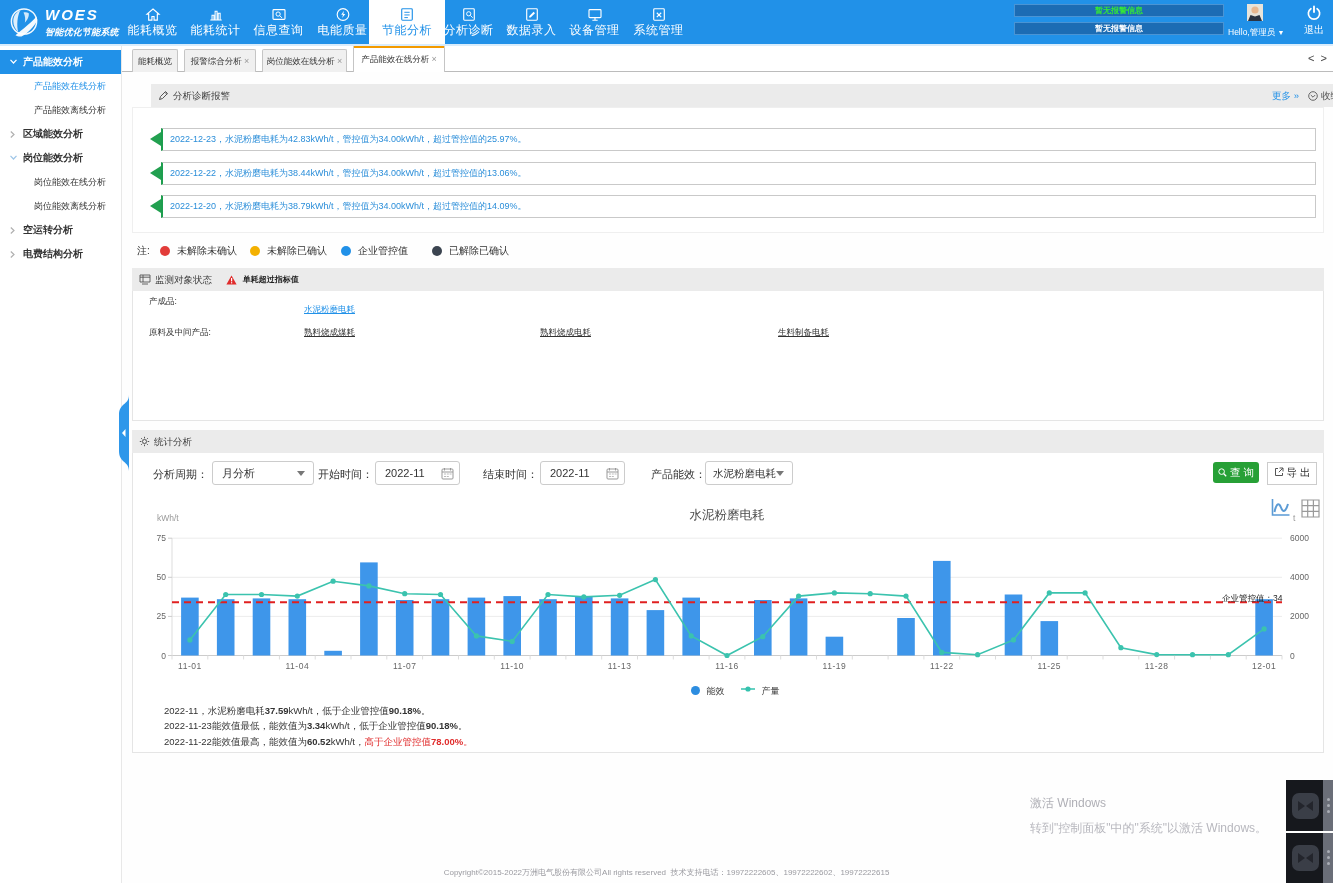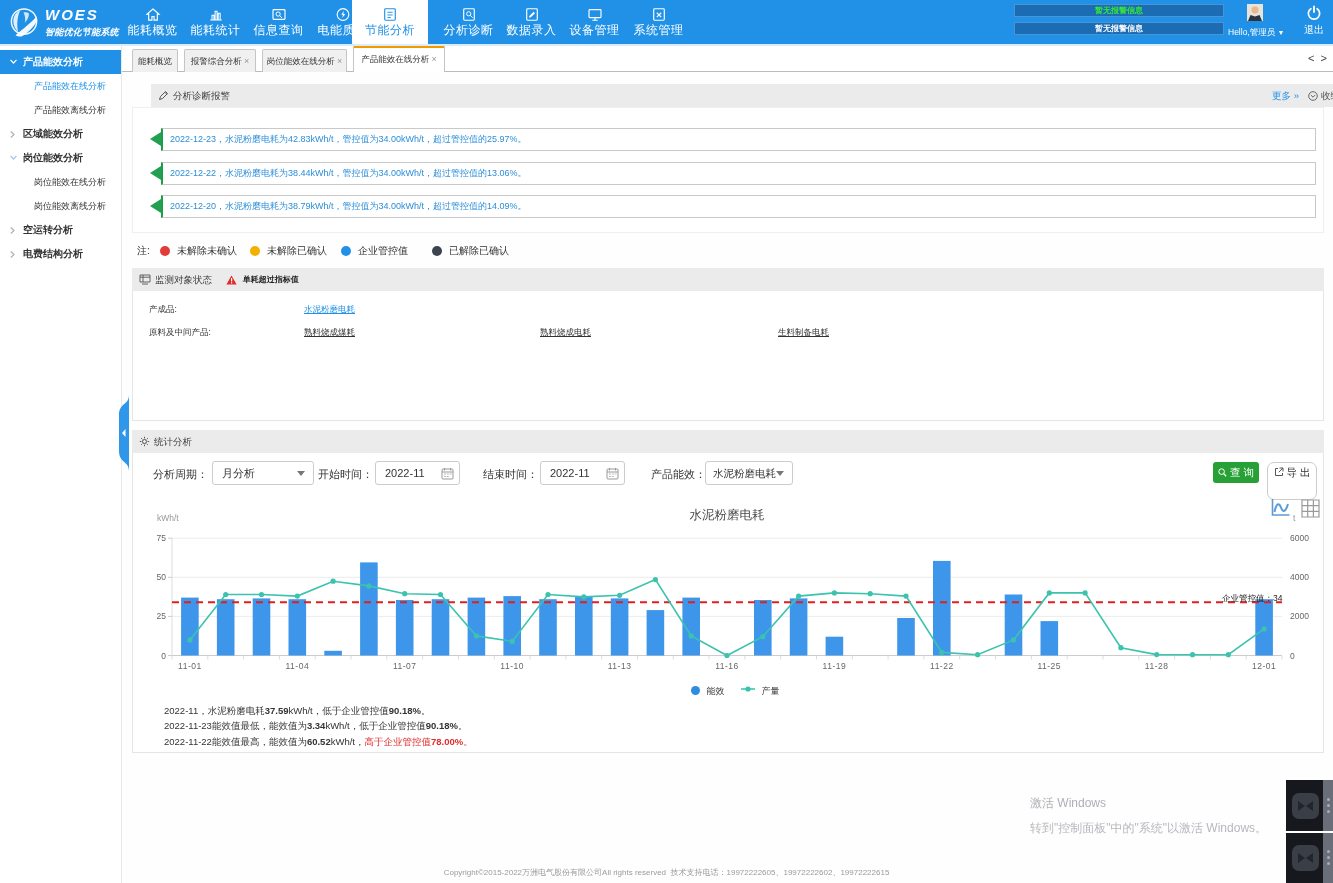--- a/index.html
+++ b/index.html
@@ -90,22 +90,22 @@
 .flabel { position:absolute; top:467px; font-size:11px; color:#333; }
 .fselect { position:absolute; top:461px; height:24px; background:#fff;
   border:1px solid #ccc; border-radius:3px; font-size:11px; color:#333;
   line-height:22px; padding-left:9px; }
 .fselect .caret { position:absolute; right:8px; top:9px; width:0; height:0;
   border:4px solid transparent; border-top:5px solid #777; }
 .fselect svg.cal { position:absolute; right:5px; top:5px; }
 #btnquery { position:absolute; left:1213px; top:462px; width:46px; height:21px;
   background:#27a036; border-radius:3px; color:#fff; font-size:10.5px;
   text-align:center; line-height:21px; white-space:nowrap; }
-#btnexport { position:absolute; left:1267px; top:462px; width:50px; height:38px;
-  background:#fff; border:1px solid #ccc; border-radius:7px; color:#333;
+#btnexport { position:absolute; left:1267px; top:462px; width:50px; height:23px;
+  background:#fff; border:1px solid #ccc; border-radius:0; color:#333;
   font-size:10.5px; text-align:center; line-height:19px; white-space:nowrap; }
 
 
 #ctoggle { position:absolute; left:1270px; top:497px; width:60px; height:22px; font-size:0; white-space:nowrap; }
 
 
 #chartlegend { position:absolute; left:691px; top:683px; height:12px;
   font-size:9px; color:#333; line-height:12px; white-space:nowrap; }
 
 
@@ -175,21 +175,21 @@
           </svg></div>
         <div class="lb">信息查询</div>
       </div>
       <div class="nav" style="left:311px;">
         <div class="ig"><svg width="16" height="15" viewBox="0 0 18 17">
             <circle cx="9" cy="8.5" r="6.6" fill="none" stroke="#fff" stroke-width="1.3"></circle>
             <path d="M10 4.3 L7 8.9 h2 l-1 3.6 L11.6 7.9 h-2.2 Z" fill="#fff"></path>
           </svg></div>
         <div class="lb">电能质量</div>
       </div>
-      <div class="nav active" style="left:352px;">
+      <div class="nav active" style="left:369px;">
         <div class="ig"><svg width="16" height="15" viewBox="0 0 18 17">
             <rect x="3" y="2" width="12" height="13" rx="1" fill="none" stroke="#2191e8" stroke-width="1.3"></rect>
             <path d="M6 6 h6 M6 9 h6 M6 12 h4" stroke="#2191e8" stroke-width="1.1"></path>
           </svg></div>
         <div class="lb">节能分析</div>
       </div>
       <div class="nav" style="left:437px;">
         <div class="ig"><svg width="16" height="15" viewBox="0 0 18 17">
             <rect x="3" y="2" width="12" height="13" rx="1" fill="none" stroke="#fff" stroke-width="1.3"></rect>
             <circle cx="8.7" cy="7.7" r="2.4" fill="none" stroke="#fff" stroke-width="1.1"></circle>
@@ -328,21 +328,21 @@
     <span style="position:absolute; left:94px; top:0px;">
       <svg width="11" height="10" viewBox="0 0 11 10" style="position:relative; top:2px;">
           <path d="M5.5 0.5 L10.6 9.4 H0.4 Z" fill="#e02b2b"></path>
           <rect x="5" y="3" width="1.2" height="3.4" fill="#fff"></rect>
           <rect x="5" y="7.2" width="1.2" height="1.2" fill="#fff"></rect>
         </svg>
       <span style="font-size:8px; font-weight:bold; color:#222; margin-left:3px; position:relative; top:-1px;">单耗超过指标值</span>
     </span>
   </div>
   <div class="pbody" style="top:291px; height:130px;"></div>
-  <div class="mrow" style="left:149px; top:304px;">产成品:</div>
+  <div class="mrow" style="left:149px; top:296px;">产成品:</div>
   <div class="mrow" style="left:304px; top:304px;"><a class="blue" href="#a">水泥粉磨电耗</a></div>
   <div class="mrow" style="left:149px; top:327px;">原料及中间产品:</div>
   <div class="mrow" style="left:304px; top:327px;"><a href="#a">熟料烧成煤耗</a></div>
   <div class="mrow" style="left:540px; top:327px;"><a href="#a">熟料烧成电耗</a></div>
   <div class="mrow" style="left:778px; top:327px;"><a href="#a">生料制备电耗</a></div>
 
   <div class="phead" style="top:430px;">
     <svg class="ic" width="11" height="11" viewBox="0 0 11 11">
         <circle cx="5.5" cy="5.5" r="2" stroke="#555" fill="none"></circle>
         <path d="M5.5 0.8 v1.6 M5.5 8.6 v1.6 M0.8 5.5 h1.6 M8.6 5.5 h1.6 M2.2 2.2 l1.1 1.1 M7.7 7.7 l1.1 1.1 M8.8 2.2 l-1.1 1.1 M3.3 7.7 l-1.1 1.1" stroke="#555" stroke-width="1" fill="none"></path>

